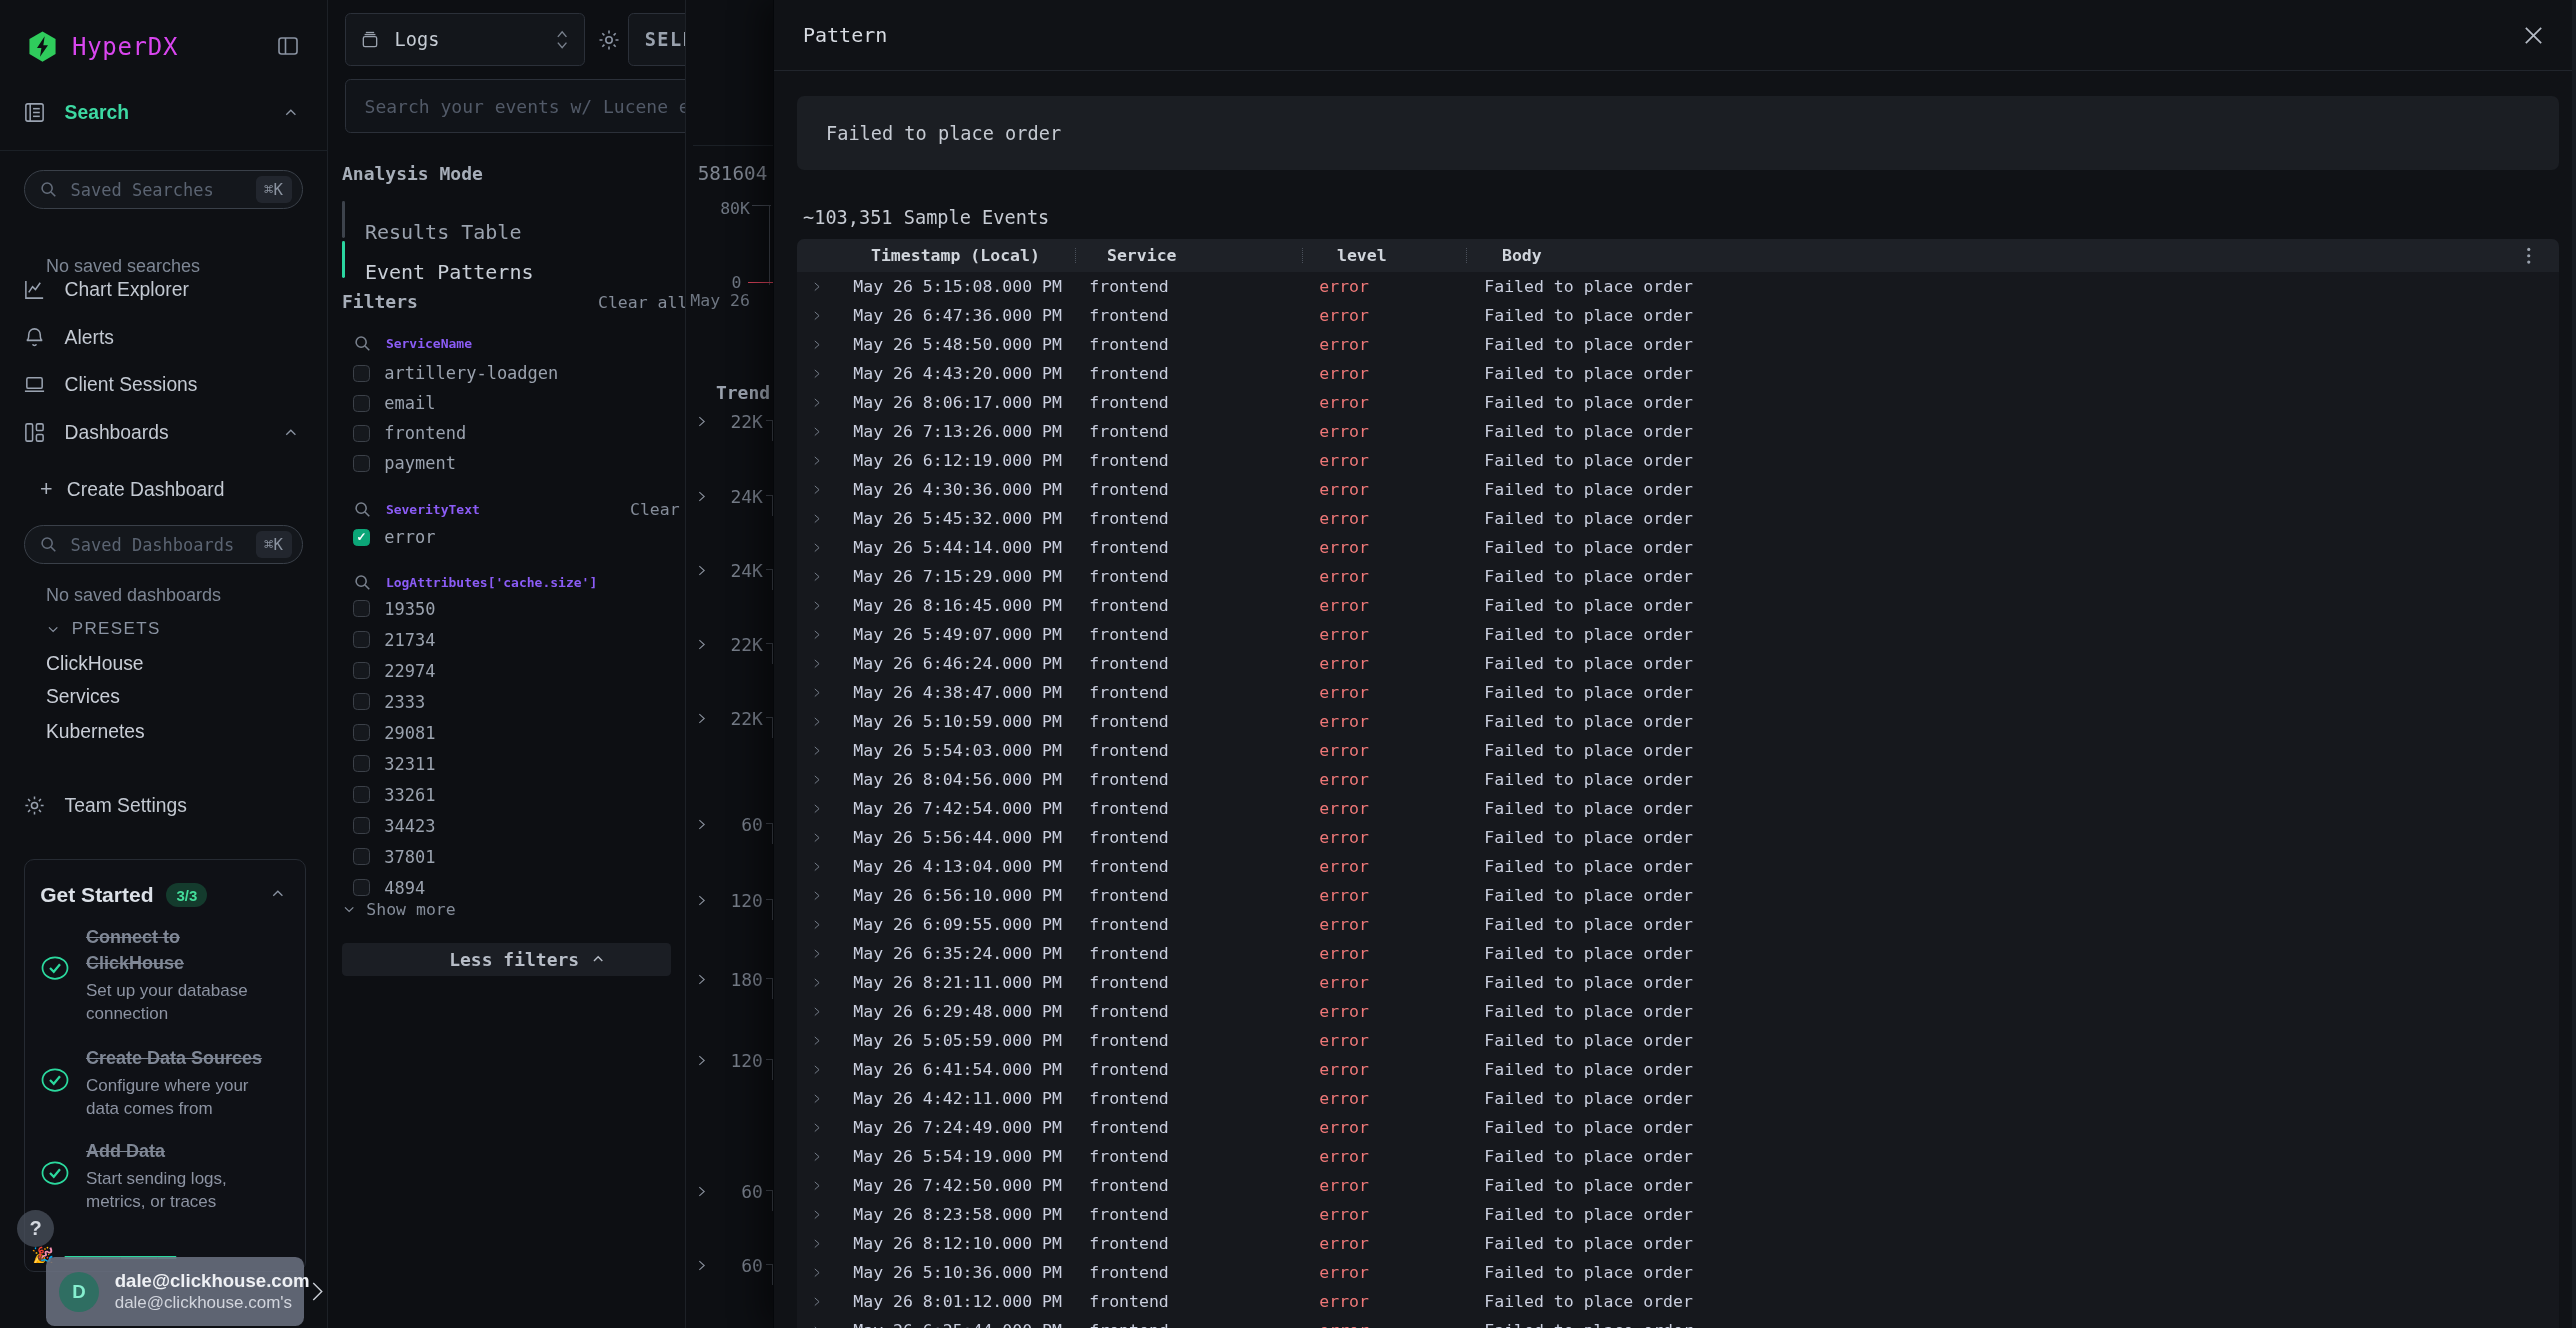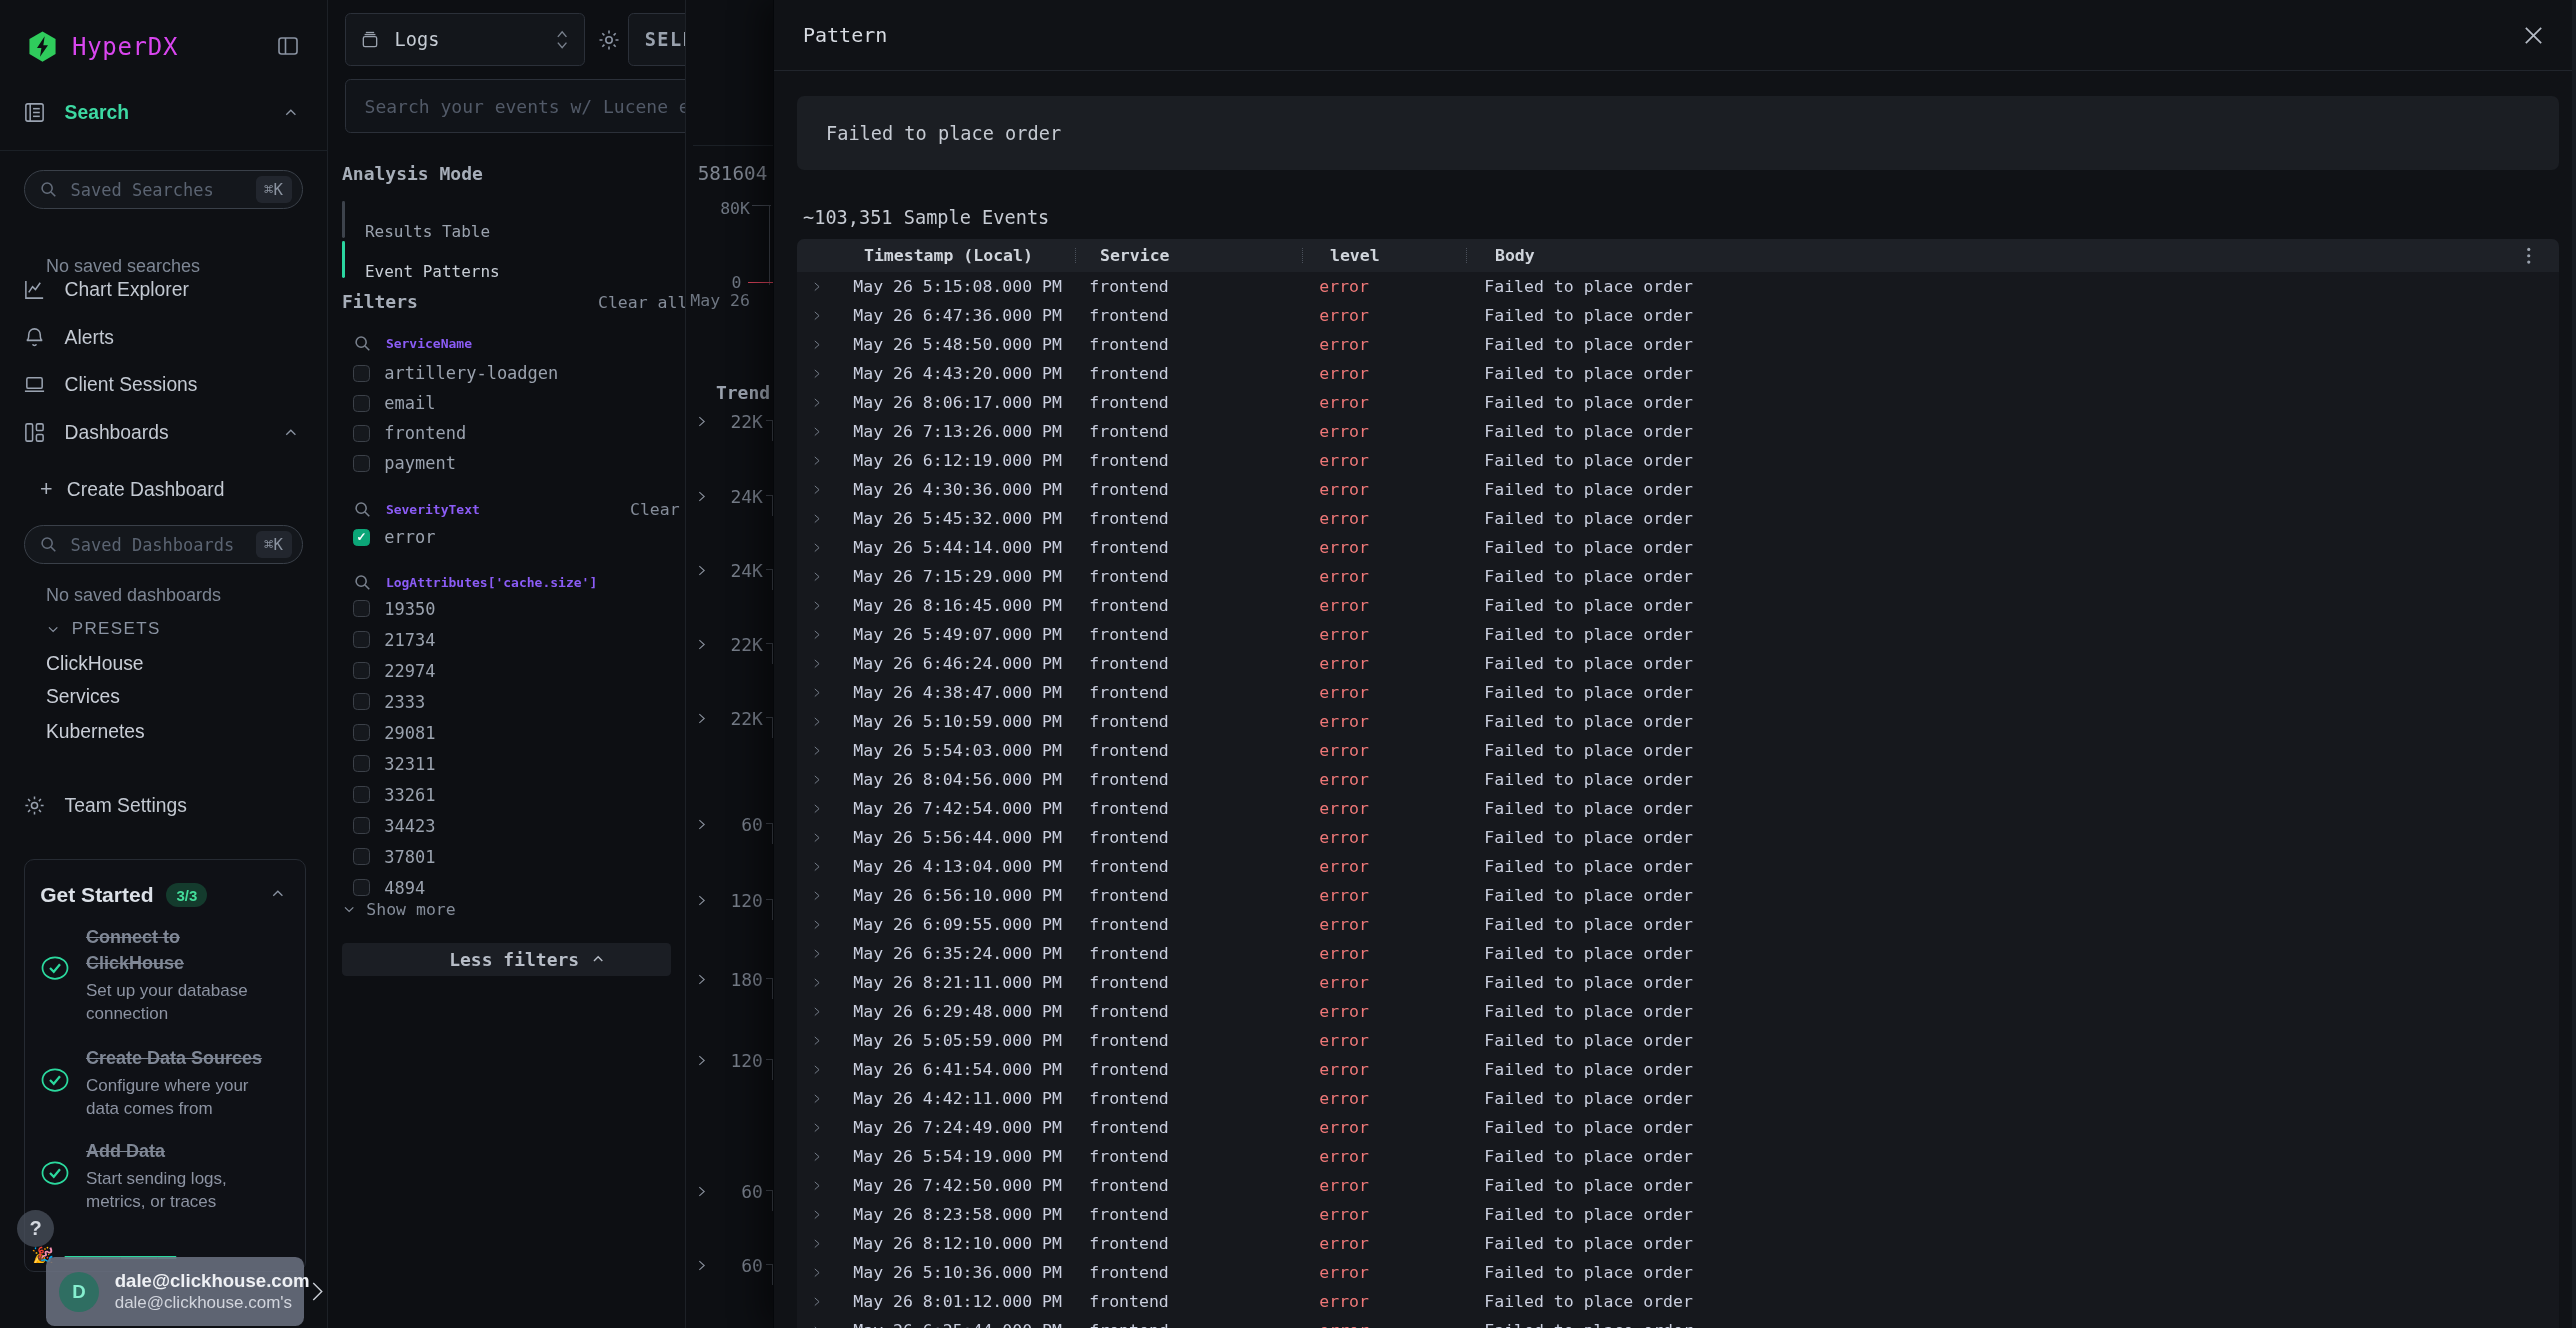--- a/index.html
+++ b/index.html
@@ -57,21 +57,21 @@
   .src-select .updown { width:14.3px; height:21.5px; color:#79818d; }
   .gear-btn { position:absolute; left:597px; top:28px; width:24px; height:24px; color:#8a93a2; cursor:pointer; }
   .select-btn { position:absolute; left:628px; top:13px; width:187px; height:53px; border:0.7px solid #2b3039; border-radius:5.7px; background:#13161b; display:flex; align-items:center; padding-left:15.7px; font-family:"DejaVu Sans Mono",monospace; font-weight:bold; font-size:18.6px; letter-spacing:1.4px; color:#9aa2ae; cursor:pointer; }
   .search-input { position:absolute; left:345px; top:79px; width:472px; height:54px; border:0.7px solid #2b3039; border-radius:5.7px; background:#111419; display:flex; align-items:center; padding-left:18.6px; }
   .search-input .ph { font-family:"DejaVu Sans Mono",monospace; font-size:18px; color:#525a68; white-space:nowrap; overflow:hidden; }
   .panel-divider { position:absolute; left:685px; top:0; bottom:0; width:0.7px; background:#1d2127; }
 
   .sec-label { position:absolute; font-family:"DejaVu Sans Mono",monospace; font-weight:bold; font-size:18px; color:#a7aeb9; }
   .mode-row { position:absolute; left:342px; width:301px; height:37px; display:flex; align-items:center; cursor:pointer; }
   .mode-bar { width:2.9px; height:100%; background:#3d434c; border-radius:1.4px; }
-  .mode-row .mlabel { font-family:"DejaVu Sans Mono",monospace; font-size:16px; color:#9aa2ae; margin-left:20px;margin-top:24px; }
+  .mode-row .mlabel { font-family:"DejaVu Sans Mono",monospace; font-size:20px; color:#9aa2ae; margin-left:20px;margin-top:24px; }
   .mode-row.active .mode-bar { background:#2bd5a0; }
   .mode-row.active .mlabel { color:#c9cfd7; }
   .link-dim { position:absolute; font-family:"DejaVu Sans Mono",monospace; font-size:16.5px; color:#858d9a; cursor:pointer; }
   .fgroup-head { position:absolute; left:353px; width:322px; height:31.5px; display:flex; align-items:center; gap:14.3px; }
   .fgroup-head .gicon { width:18.6px; height:18.6px; color:#79818d; flex:0 0 auto; }
   .fgroup-head .gname { font-family:"DejaVu Sans Mono",monospace; font-weight:bold; font-size:13px; color:#8b5cf6; }
   .opt-list { position:absolute; left:353px; width:322px; }
   .opt { display:flex; align-items:center; gap:14.3px; height:30px; cursor:pointer; }
   .opt-43 .opt { height:31px; }
   .cb { width:17px; height:17px; border:0.7px solid #3b4048; border-radius:4.3px; background:#15181d; flex:0 0 auto; }
@@ -102,21 +102,21 @@
 
   
   .drawer { position:absolute; left:773px; top:0; right:0; bottom:0; background:#101216; border-left:0.7px solid #05070a; box-shadow:-13px 0 29px rgba(0,0,0,.45); }
   .drawer-title { position:absolute; left:29px; top:0; height:70px; display:flex; align-items:center; font-family:"DejaVu Sans Mono",monospace; font-size:20px; color:#d7dbe2; }
   .drawer-close { position:absolute; right:31.5px; top:23.6px; width:23px; height:23px; color:#b6bcc6; cursor:pointer; }
   .drawer-divider { position:absolute; left:0; right:0; top:70px; height:0.7px; background:#21252c; }
   .pattern-box { position:absolute; left:23px; right:17px; top:96px; height:74px; background:#1b1e23; border-radius:7.2px; display:flex; align-items:center; padding-left:29px; }
   .pattern-box .ptext { font-family:"DejaVu Sans Mono",monospace; font-size:18.6px; color:#c6cbd3; }
   .sample-count { position:absolute; left:29px; top:203px; height:29px; display:flex; align-items:center; font-family:"DejaVu Sans Mono",monospace; font-size:18.6px; color:#c6cbd3; }
   .etable { position:absolute; left:23px; right:17px; top:239px; bottom:-7.2px; background:#16181d; border-radius:7.2px 7.2px 0 0; overflow:hidden; }
-  .ehead { position:relative; height:33px; background:#1e2127; display:grid; grid-template-columns:42px 236px 230px 165px 1fr; align-items:center; padding-left:25px; }
+  .ehead { position:relative; height:33px; background:#1e2127; display:grid; grid-template-columns:42px 236px 230px 165px 1fr; align-items:center; padding-left:32px; }
   .ehead .hcell { font-family:"DejaVu Sans Mono",monospace; font-weight:bold; font-size:16.5px; color:#d0d5dc; }
   .hsep { position:absolute; top:9.3px; width:0; height:14.3px; border-left:1.4px dotted #4a505a; }
   .kebab { position:absolute; right:20px; top:5.7px; width:21.5px; height:21.5px; color:#9aa2ae; cursor:pointer; }
   .trow { display:grid; grid-template-columns:42px 236px 230px 165px 1fr; align-items:center; height:29px; padding-left:14.3px; cursor:pointer; }
   .trow .chev { width:11.4px; height:11.4px; color:#79818d; }
   .tcell { font-family:"DejaVu Sans Mono",monospace; font-size:16.5px; color:#c9cede; white-space:nowrap; }
   .tcell.level { color:#ef7878; }
   .drawer-edge { position:absolute; right:0; top:0; bottom:0; width:3.6px; background:#171a20; }
 </style>
 </head>

